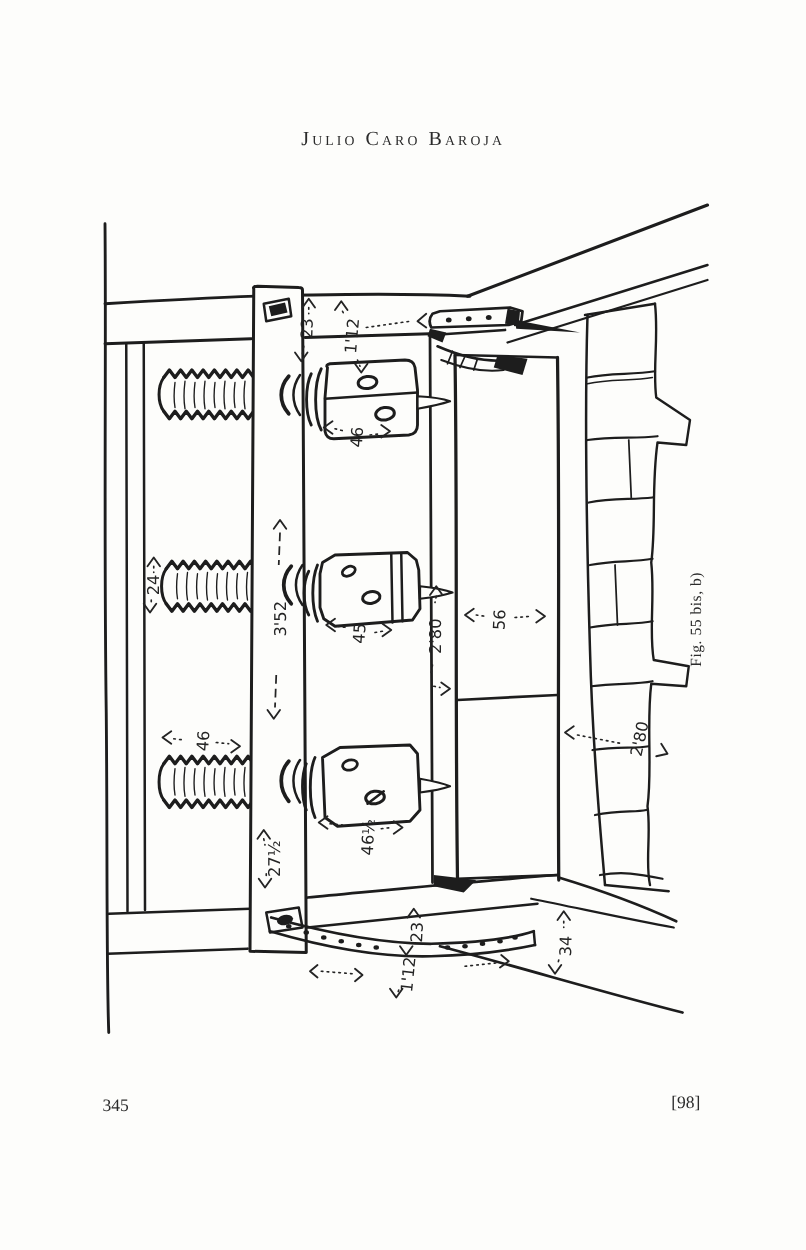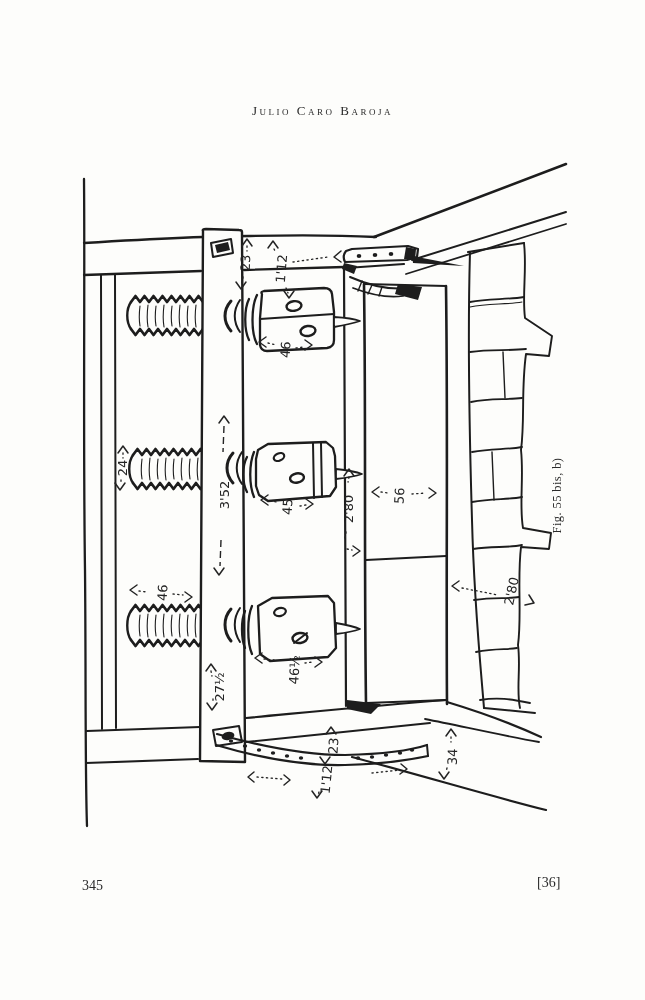--- a/index.html
+++ b/index.html
@@ -8,21 +8,21 @@
     width:645px;height:1000px;
     background:#fdfdfb;
     overflow:hidden;
     font-family:"Liberation Serif", serif;
     color:#222;
   }
   .header{
     position:absolute; top:103px; left:0; width:100%;
     text-align:center;
     font-variant:small-caps;
-    font-size:13px; letter-spacing:2.5px;
+    font-size:16px; letter-spacing:2.5px;
     color:#2b2b2b;
   }
   .footer-left{
     position:absolute; left:82px; top:878px;
     font-size:14px; color:#2b2b2b;
   }
   .footer-right{
     position:absolute; left:537px; top:875px;
     font-size:14px; color:#2b2b2b;
   }
@@ -337,15 +337,15 @@
       <g>
         <path class="dots" d="M372,773 L400,770"></path>
         <path class="chev" d="M401,764 L407,769 L400,774"></path>
       </g>
 
     </g>
   </svg>
 
   <div class="fig-caption">Fig. 55 bis, b)</div>
   <div class="footer-left">345</div>
-  <div class="footer-right">[36]</div>
+  <div class="footer-right">[98]</div>
 
 </div>
 
 </body></html>

